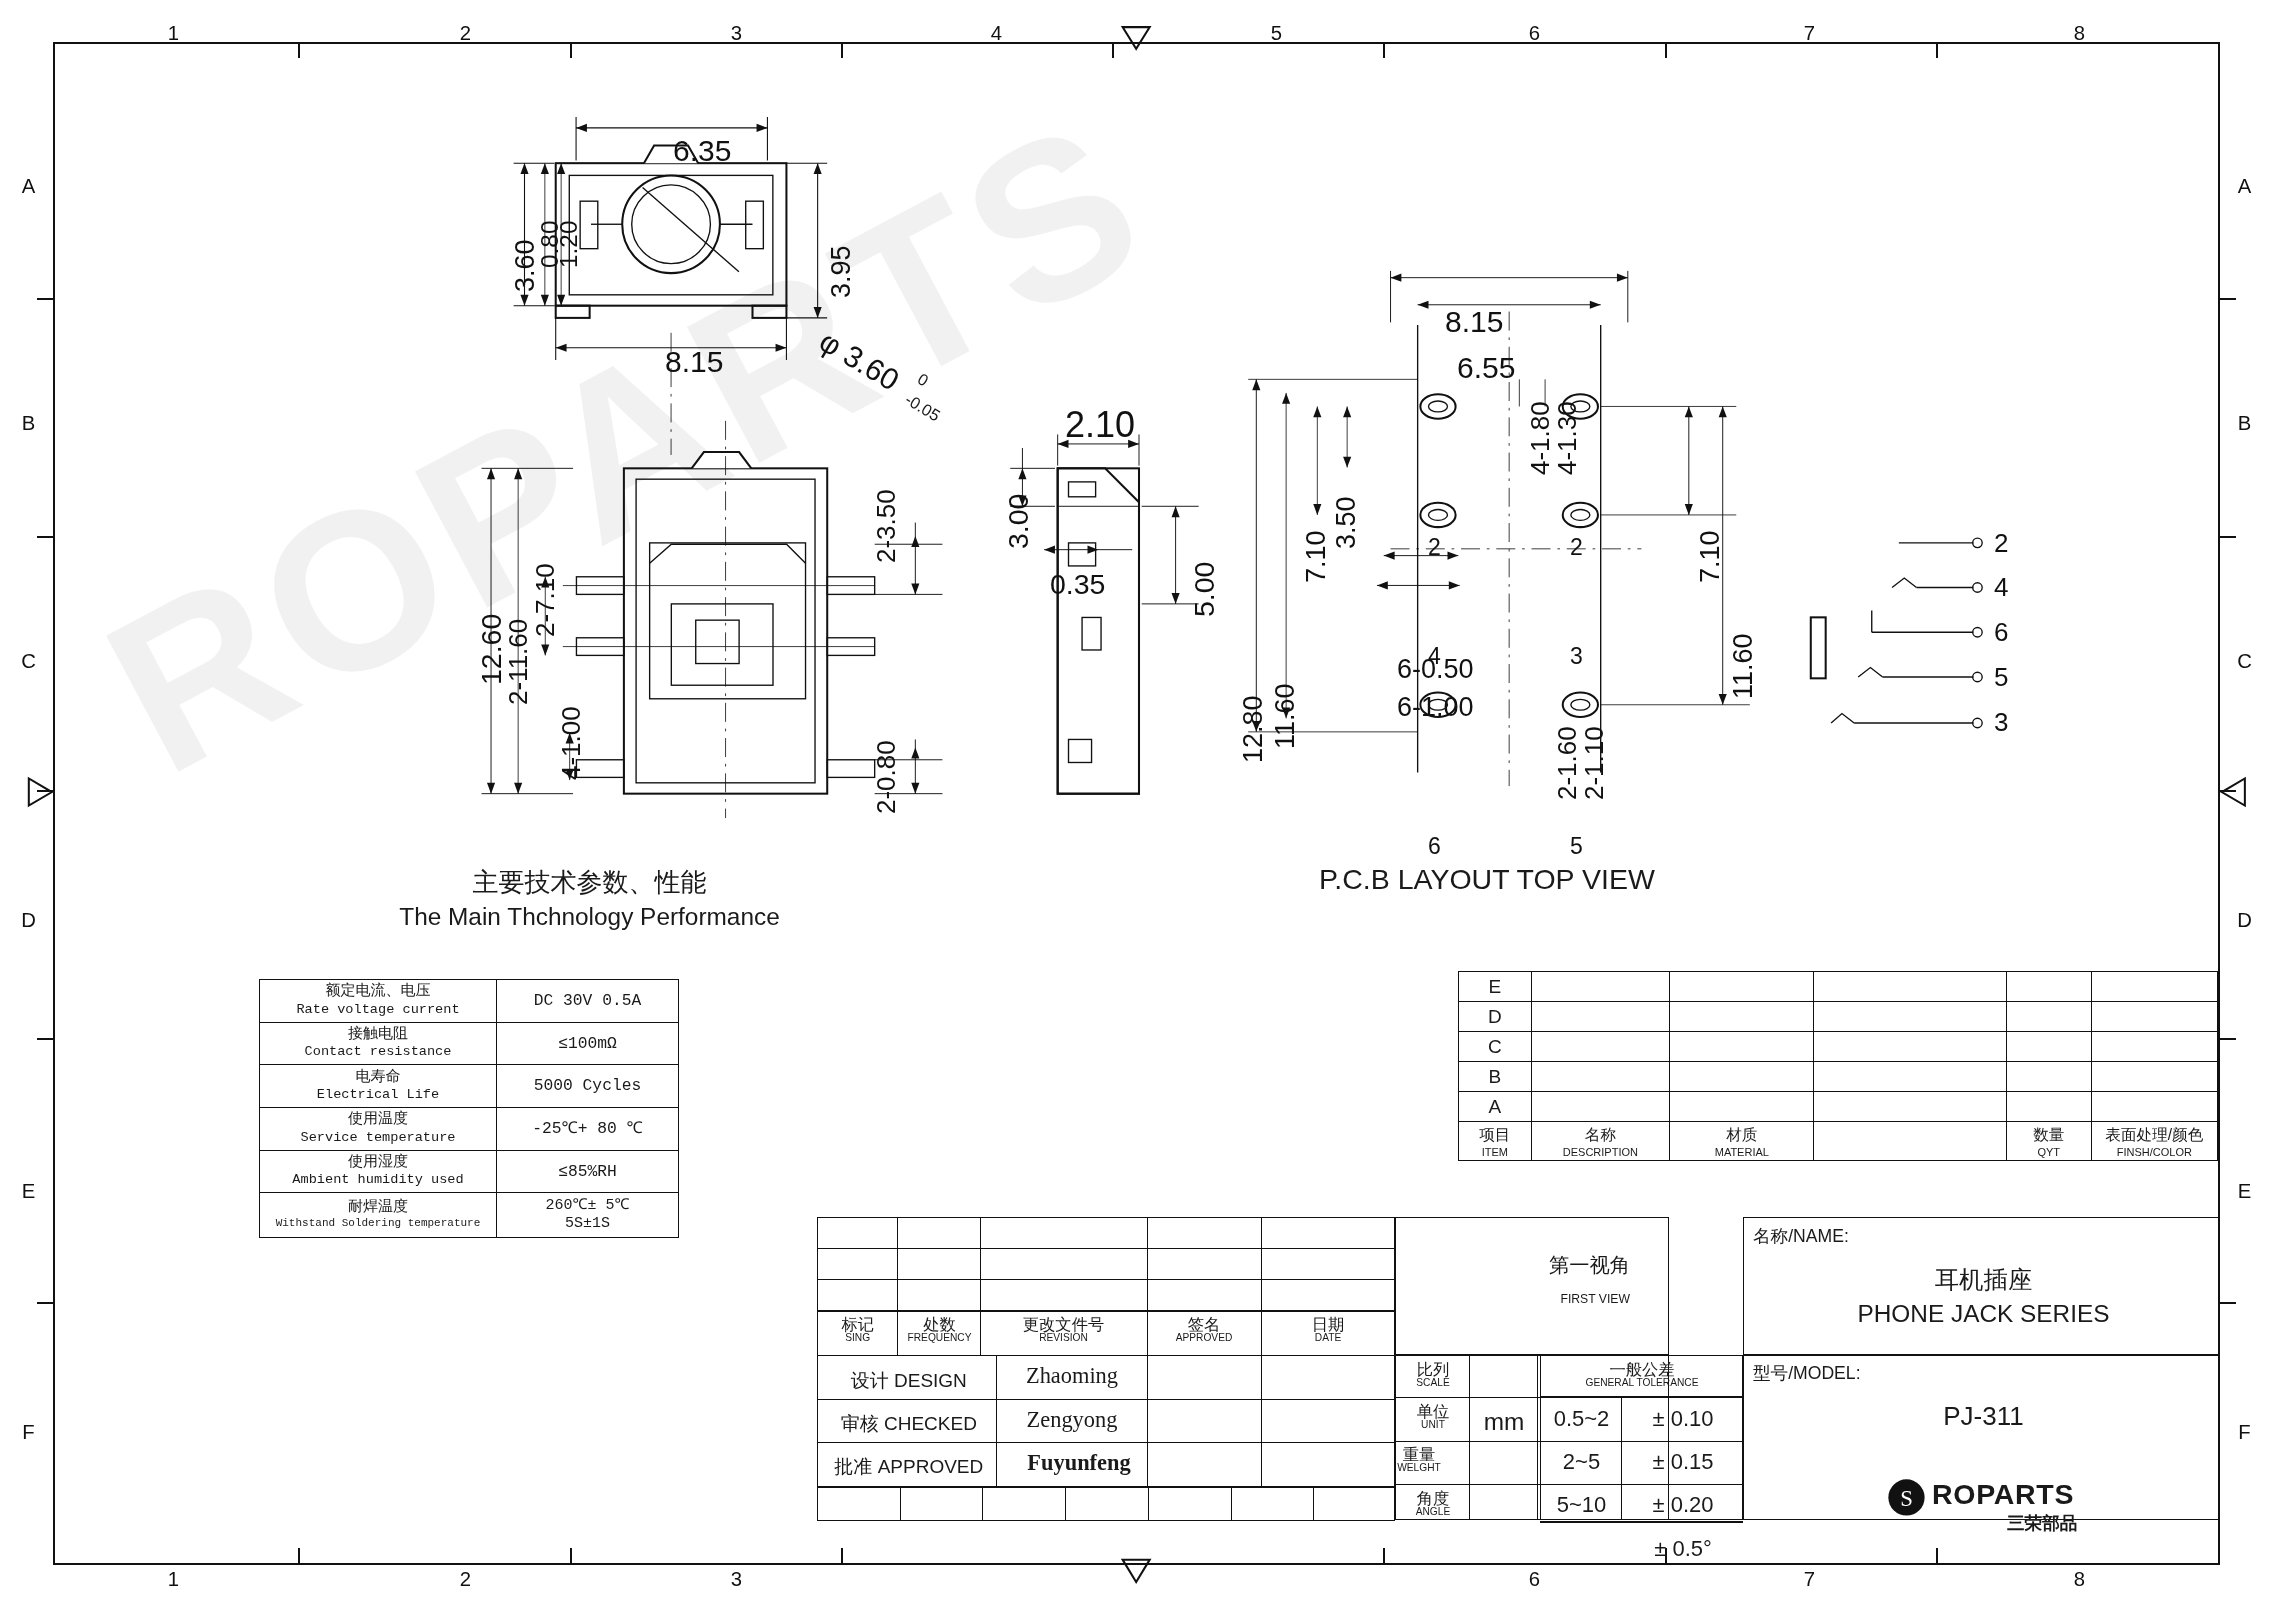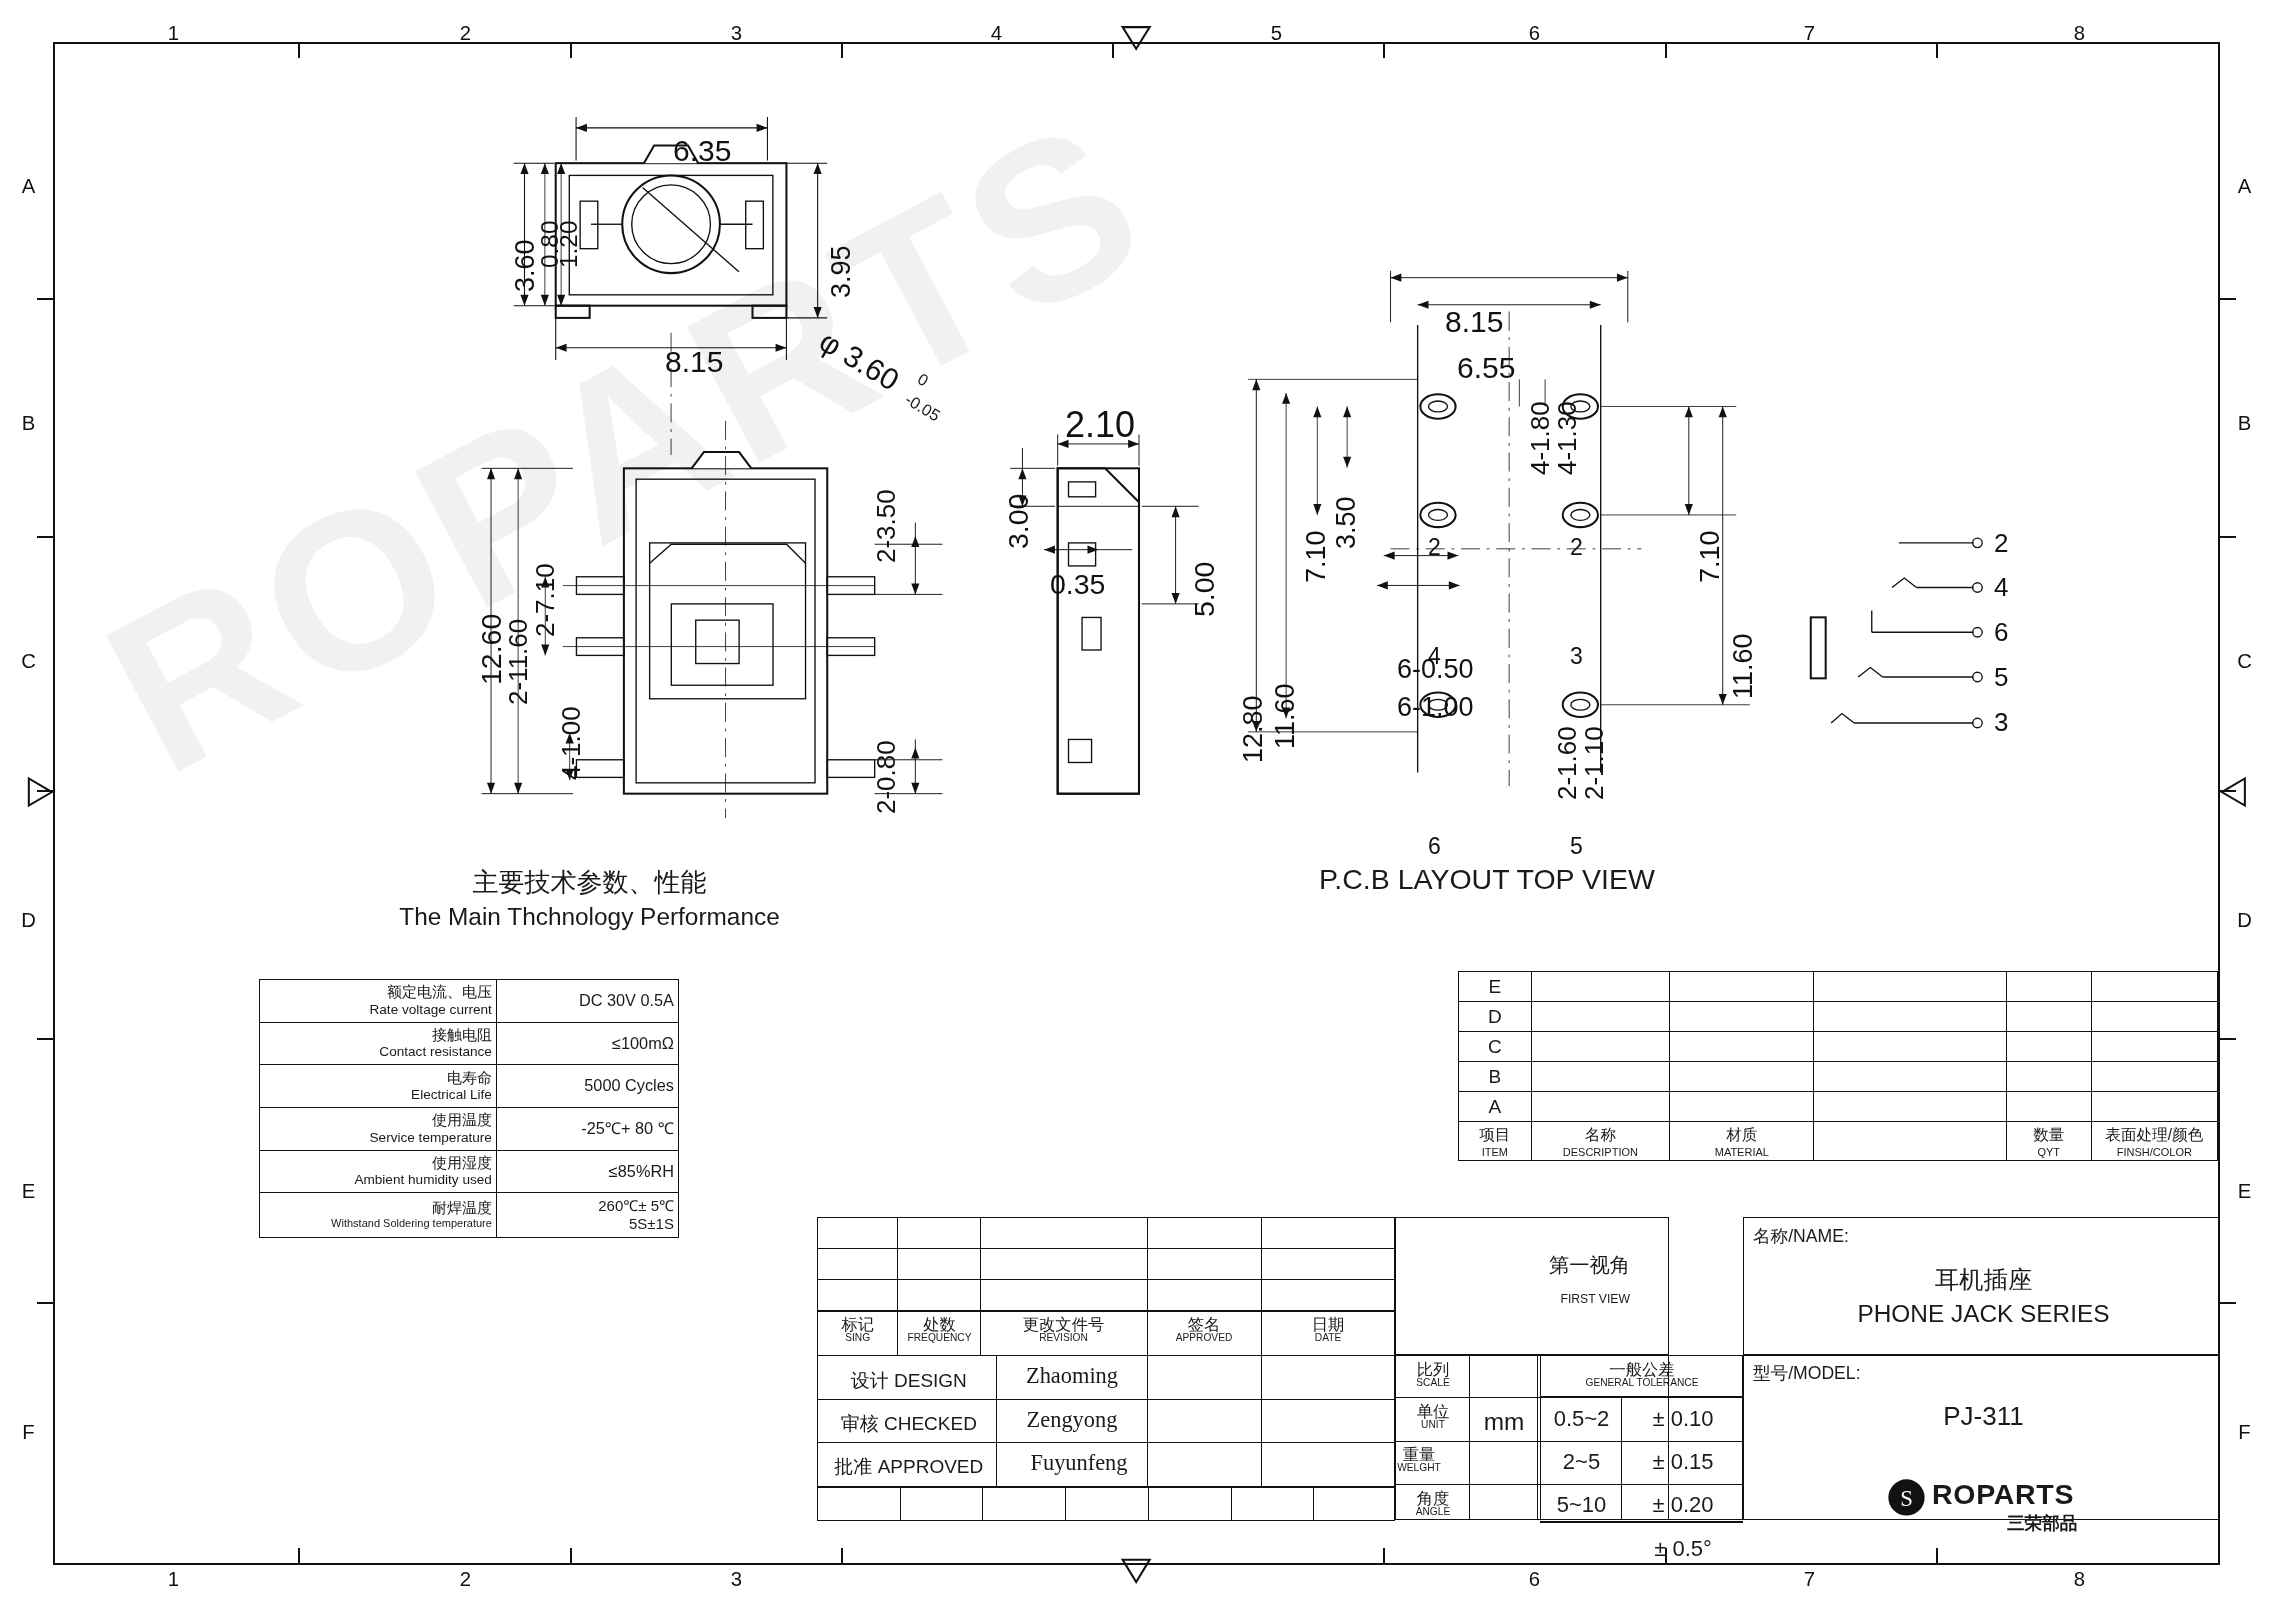--- a/index.html
+++ b/index.html
@@ -48,22 +48,22 @@
   
   .ttl-cn { font-size:26px; }
   .ttl-en { font-size:24.4px; }
 
   
   .spec-table {
     position:absolute; left:259px; top:979px; width:420px;
     border-collapse:collapse;
   }
   .spec-table td {
-    border:1.4px solid #111; padding:3.4px 4.1px; text-align:right;
-    font-size:14.2px; line-height:1.22;
+    border:1.4px solid #111; padding:3.4px 4.1px; text-align:center;
+    font-size:14.2px; line-height:1.22;font-family:Liberation Mono, monospace;
   }
   .spec-table td.k { width:237px; }
   .spec-table .cn { font-size:15px; display:block; }
   .spec-table .en { font-size:13.6px; display:block; }
   .spec-table .sm { font-size:11px; }
 
   
   .bom {
     position:absolute; left:1458px; top:971px; width:760px;
     border-collapse:collapse;
@@ -629,21 +629,21 @@
     <div class="t name-val" style="left:184px; top:146px; width:142px;">Zhaoming</div>
 
     <div class="t" style="left:6.8px; top:194px; width:170px; font-size:19px; text-align:center;">
       <span>审核</span>&nbsp;<span>CHECKED</span>
     </div>
     <div class="t name-val" style="left:184px; top:190px; width:142px;">Zengyong</div>
 
     <div class="t" style="left:6.8px; top:237px; width:170px; font-size:19px; text-align:center;">
       <span>批准</span>&nbsp;<span>APPROVED</span>
     </div>
-    <div class="t name-val" style="left:184px; top:233px; width:156px;">Fuyunfeng</div>
+    <div class="t name-val" style="left:184px; top:233px; width:156px;font-weight:bold;">Fuyunfeng</div>
 
     <div class="cell" style="left:0; top:270px; width:578px; height:34px;"></div>
     <div class="ln vl" style="left:83px; top:270px; width:1.4px; height:34px; background:#111;"></div>
     <div class="ln vl" style="left:165px; top:270px; width:1.4px; height:34px; background:#111;"></div>
     <div class="ln vl" style="left:248px; top:270px; width:1.4px; height:34px; background:#111;"></div>
     <div class="ln vl" style="left:331px; top:270px; width:1.4px; height:34px; background:#111;"></div>
     <div class="ln vl" style="left:414px; top:270px; width:1.4px; height:34px; background:#111;"></div>
     <div class="ln vl" style="left:496px; top:270px; width:1.4px; height:34px; background:#111;"></div>
 
     <div class="cell" style="left:578px; top:0; width:274px; height:138px;"></div>

